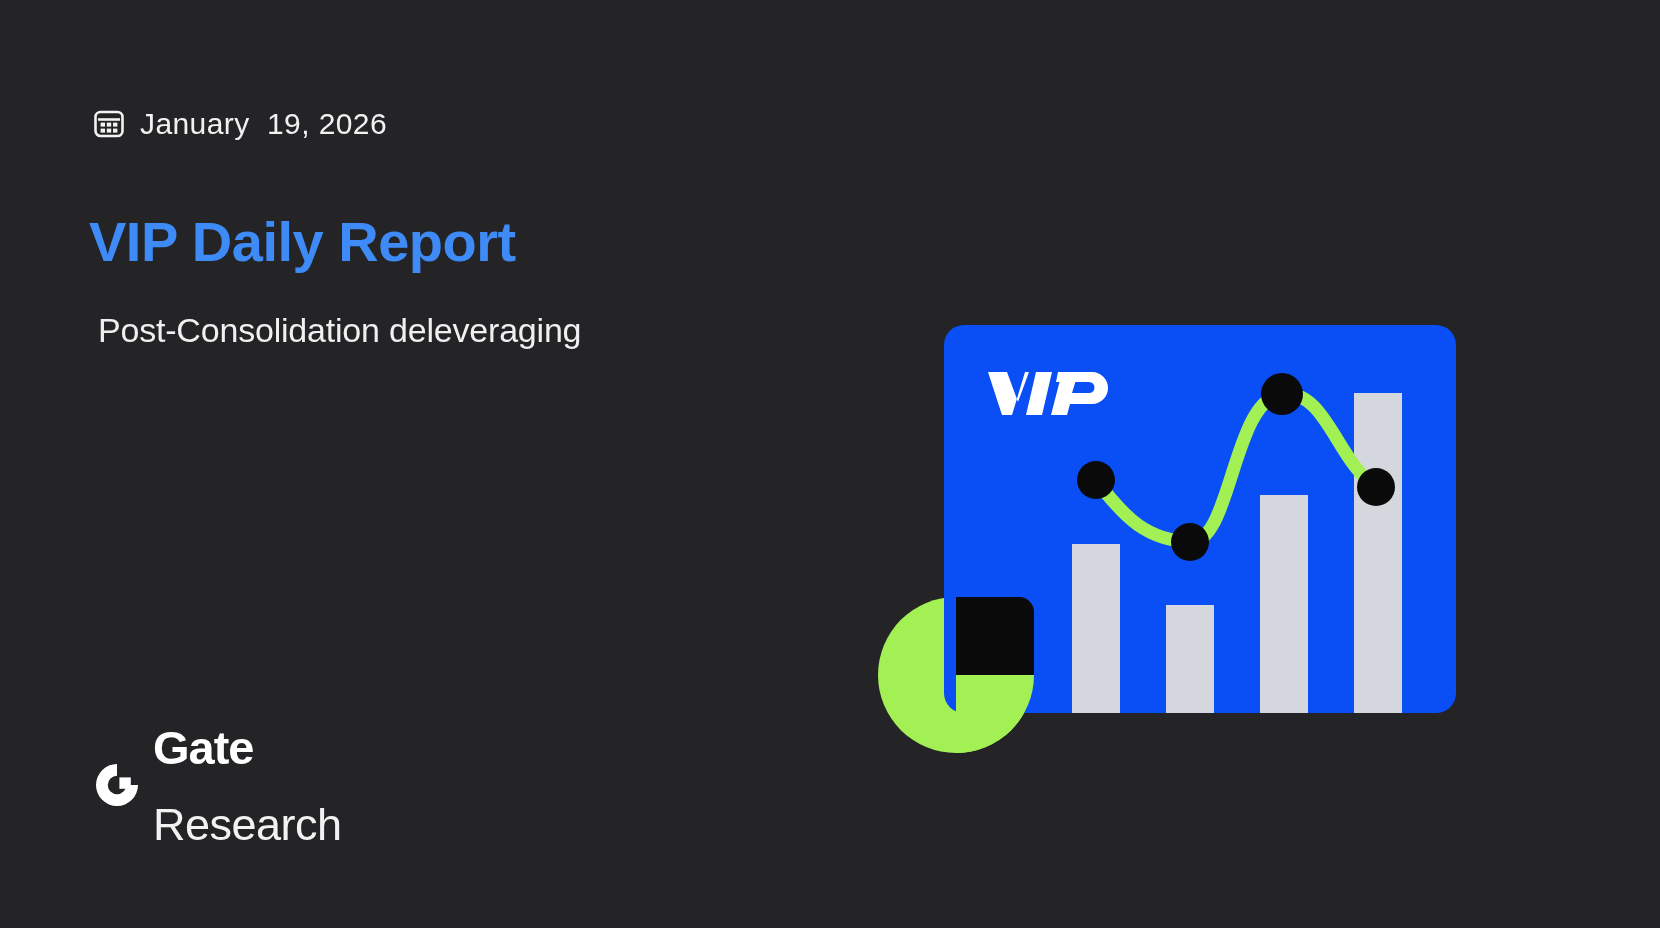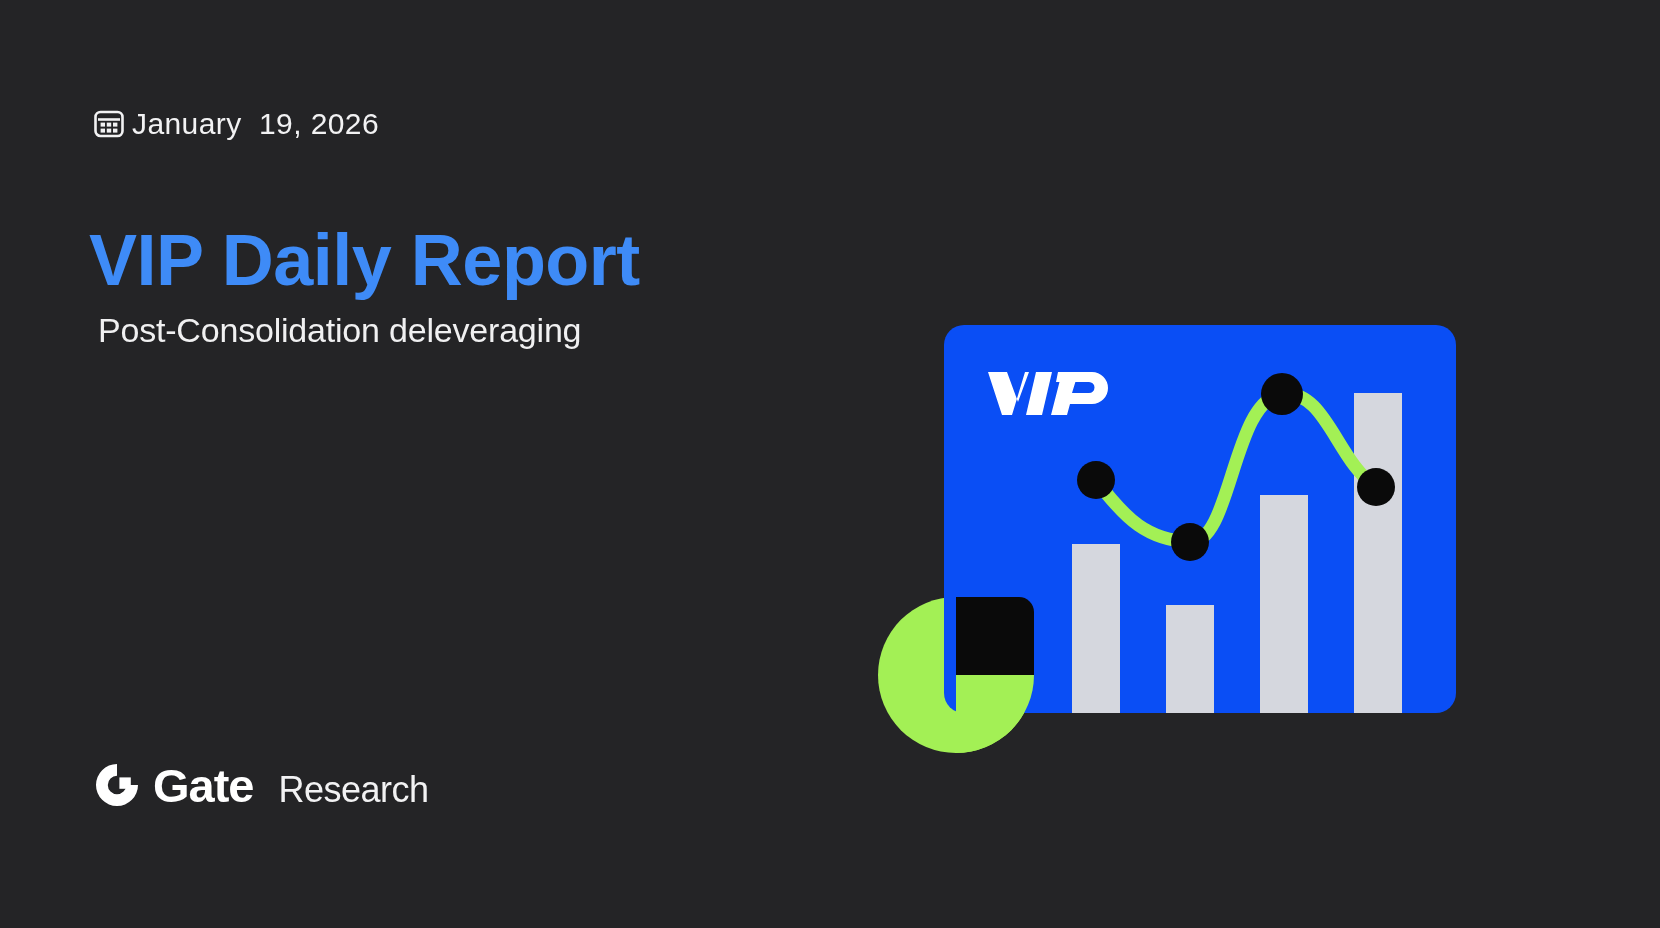--- a/index.html
+++ b/index.html
@@ -28,21 +28,21 @@
     width: 840px;
     height: 928px;
   }
 
   .date-row {
     position: absolute;
     left: 0;
     top: 103px;
     display: flex;
     align-items: center;
-    gap: 8px;
+    gap: 16px;
     height: 42px;
   }
   .cal-icon {
     width: 30px;
     height: 30px;
     display: block;
     flex: 0 0 auto;
   }
   .date-text {
     color: #f2f2f3;
@@ -51,21 +51,21 @@
     letter-spacing: 0.4px;
     white-space: pre;
     line-height: 1;
   }
 
   .main-title {
     position: absolute;
     left: -5px;
     top: 175px;
     color: #3e8bf7;
-    font-size: 72px;
+    font-size: 56px;
     font-weight: 700;
     letter-spacing: -0.5px;
     line-height: 1.05;
     white-space: nowrap;
   }
 
   .subtitle {
     position: absolute;
     left: 4px;
     top: 308px;
@@ -92,35 +92,35 @@
   }
   .brand-mark {
     width: 46px;
     height: 46px;
     display: block;
     flex: 0 0 auto;
   }
   .brand-words {
     display: flex;
     align-items: baseline;
-    gap: 13px;
+    gap: 31px;
     line-height: 1;
+    flex-direction: column;
   }
   .brand-gate {
     color: #ffffff;
     font-size: 47px;
     font-weight: 700;
     letter-spacing: -1px;
   }
   .brand-research {
     color: #f2f2f3;
-    font-size: 36px;
+    font-size: 45px;
     font-weight: 400;
     letter-spacing: -0.5px;
-    margin-left: 12px;
   }
 
   
   .graphic {
     position: absolute;
     left: 876px;
     top: 320px;
     width: 600px;
     height: 450px;
   }

